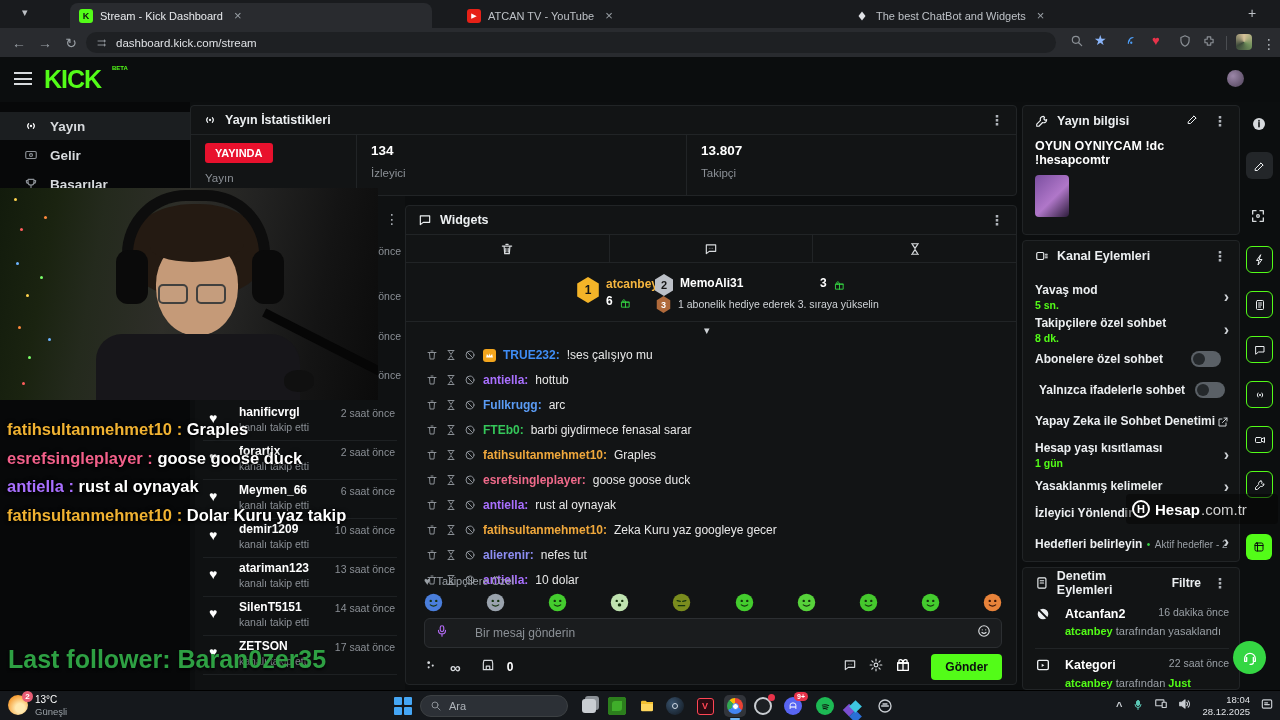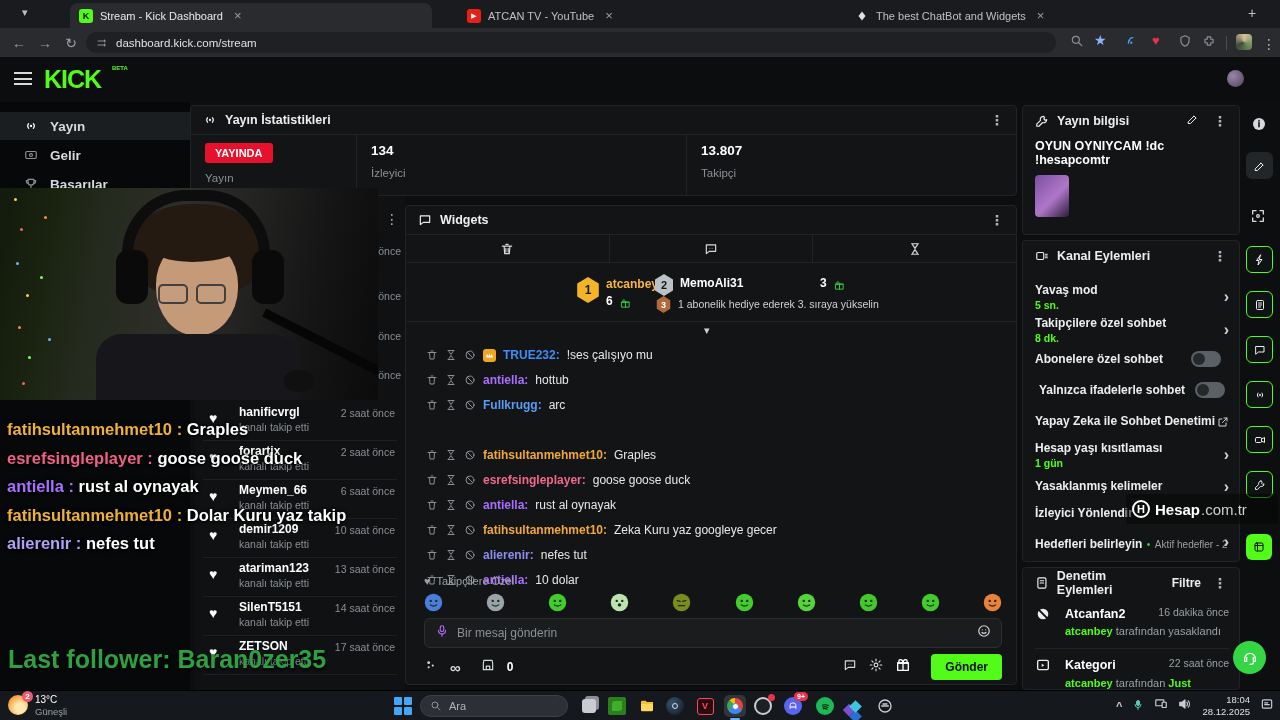--- a/index.html
+++ b/index.html
@@ -59,21 +59,21 @@
 #collapse{position:absolute;left:298px;top:118px;color:#cfd3d7;font-size:11px}
 .crow{position:absolute;left:20px;height:22px;display:flex;align-items:center;gap:7px;font-size:12px}
 .rowic{display:inline-flex}
 .uname{font-weight:bold}
 .uname::after{content:":"}
 .mtxt{color:#e8e8e8}
 .subbadge{width:13px;height:13px;border-radius:3px;background:#f3a51d;display:inline-flex;align-items:center;justify-content:center}
 #folabel{position:absolute;left:18px;top:369px;font-size:11px;color:#9aa0a6;display:flex;gap:6px;align-items:center}
 #emoterow{position:absolute;left:18px;top:387px;width:578px;display:flex;justify-content:space-between}
 .emote{width:19px;height:19px;display:inline-flex}
-#chatinputwrap{position:absolute;left:18px;top:412px;width:578px;height:30px;background:#1a1c1e;border:1px solid #2c2f32;border-radius:6px;display:flex;align-items:center;padding:0 10px;gap:8px}
+#chatinputwrap{position:absolute;left:18px;top:412px;width:578px;height:30px;background:#1a1c1e;border:1px solid #2c2f32;border-radius:6px;display:flex;align-items:center;padding:0 10px;gap:26px}
 #chatinput{flex:1;background:transparent;border:none;outline:none;color:#dfe1e5;font-size:12px}
 #chatinput::placeholder{color:#8b9096}
 #chatbottom{position:absolute;left:18px;top:448px;width:578px;height:26px;display:flex;align-items:center;gap:12px}
 #sendbtn{margin-left:8px;background:#53fc18;color:#0b0e0f;font-size:12px;font-weight:bold;border:none;border-radius:4px;padding:6px 14px}
 #shopcount{font-size:12px;font-weight:bold;color:#fff}
 
 .rpanel{position:absolute;left:1022px;width:218px}
 .rowlabel{font-size:12px;font-weight:bold;color:#eceff1}
 .rowval{font-size:10.5px;font-weight:bold;color:#53fc18;margin-top:2px}
 .chev{position:absolute;right:10px;color:#cfd3d7;font-size:16px;font-weight:bold;line-height:1}
@@ -388,20 +388,40 @@
       </span>
     <span class="rowic">
         <svg class="s12" viewBox="0 0 24 24">
           <circle cx="12" cy="12" r="8"></circle>
           <path d="M6.5 6.5l11 11"></path>
         </svg>
       </span>
     <b class="uname" style="color: rgb(91, 156, 245);">Fullkrugg</b>
     <span class="mtxt">arc</span>
   </div>
+  <div class="crow" style="top:213px">
+    <span class="rowic">
+        <svg class="s12" viewBox="0 0 24 24">
+          <path d="M4 7h16M10 4h4M7 7l1 13h8l1-13"></path>
+        </svg>
+      </span>
+    <span class="rowic">
+        <svg class="s12" viewBox="0 0 24 24">
+          <path d="M6 3h12M6 21h12M8 3v2l4 6 4-6V3M8 21v-2l4-6 4 6v2"></path>
+        </svg>
+      </span>
+    <span class="rowic">
+        <svg class="s12" viewBox="0 0 24 24">
+          <circle cx="12" cy="12" r="8"></circle>
+          <path d="M6.5 6.5l11 11"></path>
+        </svg>
+      </span>
+    <b class="uname" style="color: rgb(53, 199, 90);">FTEb0</b>
+    <span class="mtxt">barbi giydirmece fenasal sarar</span>
+  </div>
   <div class="crow" style="top:238px">
     <span class="rowic">
         <svg class="s12" viewBox="0 0 24 24">
           <path d="M4 7h16M10 4h4M7 7l1 13h8l1-13"></path>
         </svg>
       </span>
     <span class="rowic">
         <svg class="s12" viewBox="0 0 24 24">
           <path d="M6 3h12M6 21h12M8 3v2l4 6 4-6V3M8 21v-2l4-6 4 6v2"></path>
         </svg>
@@ -834,21 +854,20 @@
   <span class="torso"></span>
   <span class="micarm"></span>
   <span class="michead"></span>
 </div>
 
 <div id="camoverlay-lines">
   <div class="oline"><b class="ouser" style="color: rgb(240, 178, 50);">fatihsultanmehmet10</b> <span class="otxt">Graples</span></div>
   <div class="oline"><b class="ouser" style="color: rgb(242, 96, 138);">esrefsingleplayer</b> <span class="otxt">goose goose duck</span></div>
   <div class="oline"><b class="ouser" style="color: rgb(169, 112, 255);">antiella</b> <span class="otxt">rust al oynayak</span></div>
   <div class="oline"><b class="ouser" style="color: rgb(240, 178, 50);">fatihsultanmehmet10</b> <span class="otxt">Dolar Kuru yaz takip</span></div>
-  <div class="oline"><b class="ouser" style="color: rgb(179, 161, 247);">alierenir</b> <span class="otxt">nefes tut</span></div>
 </div>
 <div id="lastfollower">Last follower: Baran0zer35</div>
 
 <div id="taskbar">
   <div id="weather">
     <span id="suncircle">
         <span id="sunbadge">2</span>
       </span>
     <span>
         <div id="wtemp">13°C</div>

